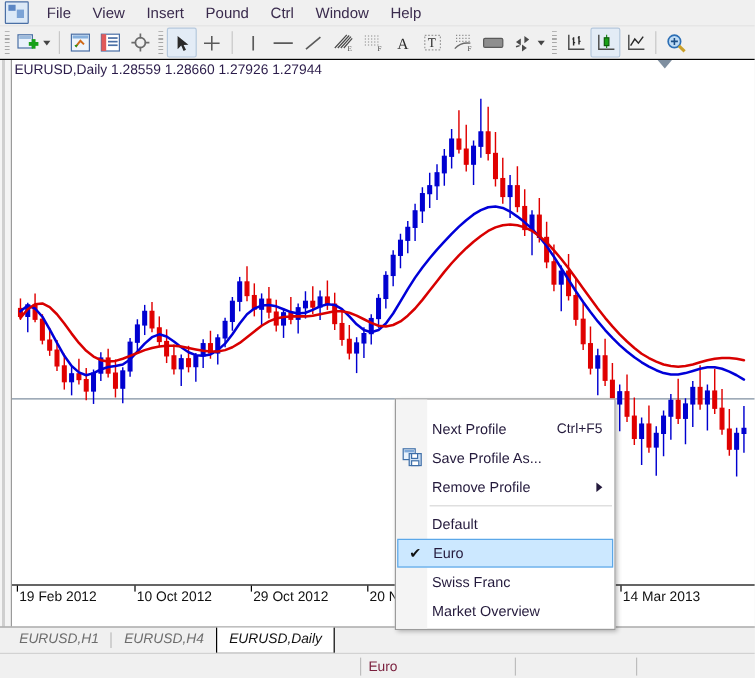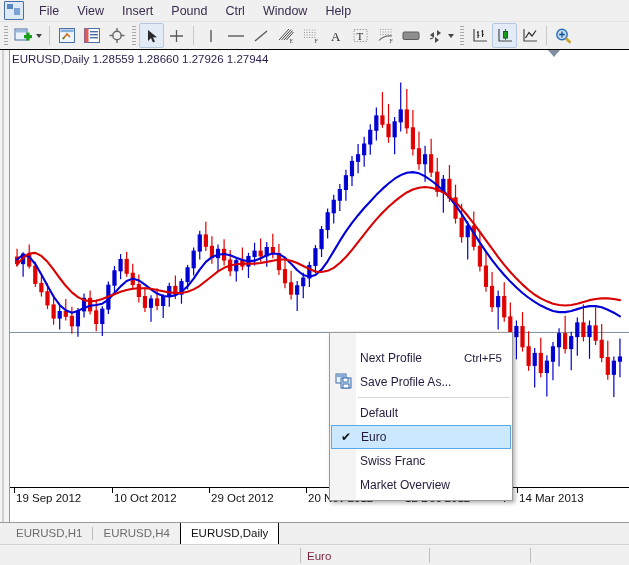--- a/index.html
+++ b/index.html
@@ -87,21 +87,21 @@
   }
 
   
   .tabbar{
     position:absolute;left:0;top:522px;width:629px;height:22px;
     background:#f0f0f0;border-top:1px solid #9a9a9a;
     display:flex;align-items:flex-start;padding-left:6px;
   }
   .tab{
     height:20px;line-height:20px;padding:0 10px;font-size:11.5px;
-    color:#6c6c6c;white-space:nowrap;position:relative;
+    color:#6c6c6c;white-space:nowrap;position:relative;font-style:italic;
   }
   .tab.active{
     color:#111;background:#ffffff;
     border:1px solid #000;border-top:none;height:21px;line-height:20px;text-align:center;
   }
   .tabsep{width:1px;height:13px;background:#bbb;margin-top:4px;}
 
   
   .statusbar{
     position:absolute;left:0;top:544px;width:629px;height:21px;
@@ -535,21 +535,21 @@
         <line x1="603.865" y1="306.3749999999999" x2="603.865" y2="347.05357142857144" stroke="#0000d0" stroke-width="1.2"></line>
         <rect x="602.2816" y="311.1607142857143" width="3.1668" height="13.160714285714164" fill="#0000d0" stroke="#0000d0"></rect>
         <line x1="609.955" y1="288.4285714285713" x2="609.955" y2="327.3125000000002" stroke="#0000d0" stroke-width="1.2"></line>
         <rect x="608.3716000000001" y="306.9732142857141" width="3.1668" height="4.1875000000001705" fill="#0000d0" stroke="#0000d0"></rect>
         <polyline points="7.04,209.46 13.13,204.68 19.23,207.07 25.32,213.95 31.40,224.42 37.49,235.79 43.59,246.55 49.67,254.93 55.77,260.31 61.86,262.71 67.94,260.91 74.03,257.92 80.13,255.83 86.22,254.93 92.30,253.73 98.39,249.54 104.48,242.96 110.57,236.38 116.66,231.00 122.76,228.61 128.84,230.40 134.94,234.59 141.03,239.38 147.11,243.56 153.20,245.96 159.30,246.55 165.39,245.36 171.48,241.77 177.56,236.38 183.66,228.61 189.75,219.63 195.84,211.86 201.93,207.07 208.02,204.68 214.10,204.08 220.19,205.28 226.28,207.67 232.38,210.06 238.47,211.26 244.56,210.66 250.65,208.27 256.74,205.28 262.82,203.48 268.92,204.08 275.00,207.67 281.10,213.65 287.19,220.23 293.27,225.02 299.37,226.81 305.45,225.02 311.55,219.63 317.63,211.26 323.73,201.09 329.81,190.92 335.91,181.35 342.00,172.97 348.08,165.20 354.17,158.02 360.26,151.44 366.35,144.86 372.44,138.88 378.53,133.49 384.63,128.71 390.72,125.12 396.81,122.72 402.90,122.13 408.99,123.32 415.08,126.31 421.17,130.50 427.25,135.29 433.34,140.67 439.44,147.25 445.52,155.03 451.62,164.00 457.70,173.57 463.80,183.14 469.88,192.71 475.98,201.69 482.06,210.06 488.16,217.84 494.25,225.02 500.33,231.60 506.42,237.58 512.51,242.96 518.61,247.75 524.69,251.94 530.78,255.53 536.88,258.52 542.97,260.91 549.06,262.11 555.14,262.11 561.24,260.91 567.33,259.12 573.42,257.32 579.50,256.13 585.60,256.13 591.68,257.32 597.77,259.71 603.87,262.71 609.96,266.29" fill="none" stroke="#0000d8" stroke-width="2.1" stroke-linejoin="round" stroke-linecap="round"></polyline>
         <polyline points="7.04,214.85 13.13,207.67 19.23,203.48 25.32,202.88 31.40,205.88 37.49,211.86 43.59,219.63 49.67,228.01 55.77,235.79 61.86,242.37 67.94,247.15 74.03,250.14 80.13,251.34 86.22,250.74 92.30,248.95 98.39,246.55 104.48,244.16 110.57,241.77 116.66,239.97 122.76,238.78 128.84,238.18 134.94,238.18 141.03,238.78 147.11,239.97 153.20,241.17 159.30,242.37 165.39,242.96 171.48,242.96 177.56,241.77 183.66,239.38 189.75,235.79 195.84,231.00 201.93,226.21 208.02,221.43 214.10,217.84 220.19,215.45 226.28,214.25 232.38,213.65 238.47,213.65 244.56,213.65 250.65,213.05 256.74,211.86 262.82,210.66 268.92,209.46 275.00,209.46 281.10,210.66 287.19,213.05 293.27,216.04 299.37,219.04 305.45,221.43 311.55,222.03 317.63,220.83 323.73,217.84 329.81,213.05 335.91,207.07 342.00,199.89 348.08,192.12 354.17,184.34 360.26,176.56 366.35,169.38 372.44,162.80 378.53,156.82 384.63,151.44 390.72,146.65 396.81,142.46 402.90,139.47 408.99,137.68 415.08,137.08 421.17,137.68 427.25,139.47 433.34,142.46 439.44,146.65 445.52,152.04 451.62,158.62 457.70,165.79 463.80,173.57 469.88,181.95 475.98,190.32 482.06,198.70 488.16,207.07 494.25,214.85 500.33,222.03 506.42,228.61 512.51,234.59 518.61,239.97 524.69,244.76 530.78,248.35 536.88,251.34 542.97,253.73 549.06,254.93 555.14,255.53 561.24,254.93 567.33,253.73 573.42,251.94 579.50,250.14 585.60,248.95 591.68,248.35 597.77,248.35 603.87,248.95 609.96,250.14" fill="none" stroke="#d80000" stroke-width="2.1" stroke-linejoin="round" stroke-linecap="round"></polyline>
       </svg>
     <div class="axisline" style="top:437px"></div>
     <div class="dateaxis" id="dateaxis" style="top:438px">
         <div class="dtick" style="left: 14px;"></div>
-        <div class="dlab" style="left: 16px;">19 Sep 2012</div>
+        <div class="dlab" style="left: 16px;">19 Feb 2012</div>
         <div class="dtick" style="left: 112px;"></div>
         <div class="dlab" style="left: 114px;">10 Oct 2012</div>
         <div class="dtick" style="left: 209px;"></div>
         <div class="dlab" style="left: 211px;">29 Oct 2012</div>
         <div class="dtick" style="left: 306px;"></div>
         <div class="dlab" style="left: 308px;">20 Nov 2012</div>
         <div class="dtick" style="left: 403px;"></div>
         <div class="dlab" style="left: 405px;">12 Dec 2012</div>
         <div class="dtick" style="left: 500px;"></div>
         <div class="dlab" style="left: 502px;">7</div>
@@ -585,20 +585,24 @@
       <div class="ctxrow">
         <span class="saveicon"><svg width="17" height="16" viewBox="0 0 17 16">
             <rect x="1" y="1" width="10" height="9" fill="#eaf3fc" stroke="#3f6fa8"></rect>
             <rect x="2" y="2" width="8" height="2" fill="#7fa9d9"></rect>
             <rect x="6" y="5" width="10" height="10" fill="#cfe2f5" stroke="#3f6fa8"></rect>
             <rect x="8" y="5" width="5" height="4" fill="#ffffff" stroke="#3f6fa8"></rect>
             <rect x="8" y="11" width="6" height="4" fill="#ffffff" stroke="#3f6fa8"></rect>
           </svg></span>
         <span>Save Profile As...</span>
       </div>
+      <div class="ctxrow">
+        <span>Remove Profile</span>
+        <span class="arr"></span>
+      </div>
       <div class="ctxdiv"></div>
       <div class="ctxrow">
         <span>Default</span>
       </div>
       <div class="ctxrow sel">
         <span class="ctxcheck">✔</span>
         <span>Euro</span>
       </div>
       <div class="ctxrow">
         <span>Swiss Franc</span>

